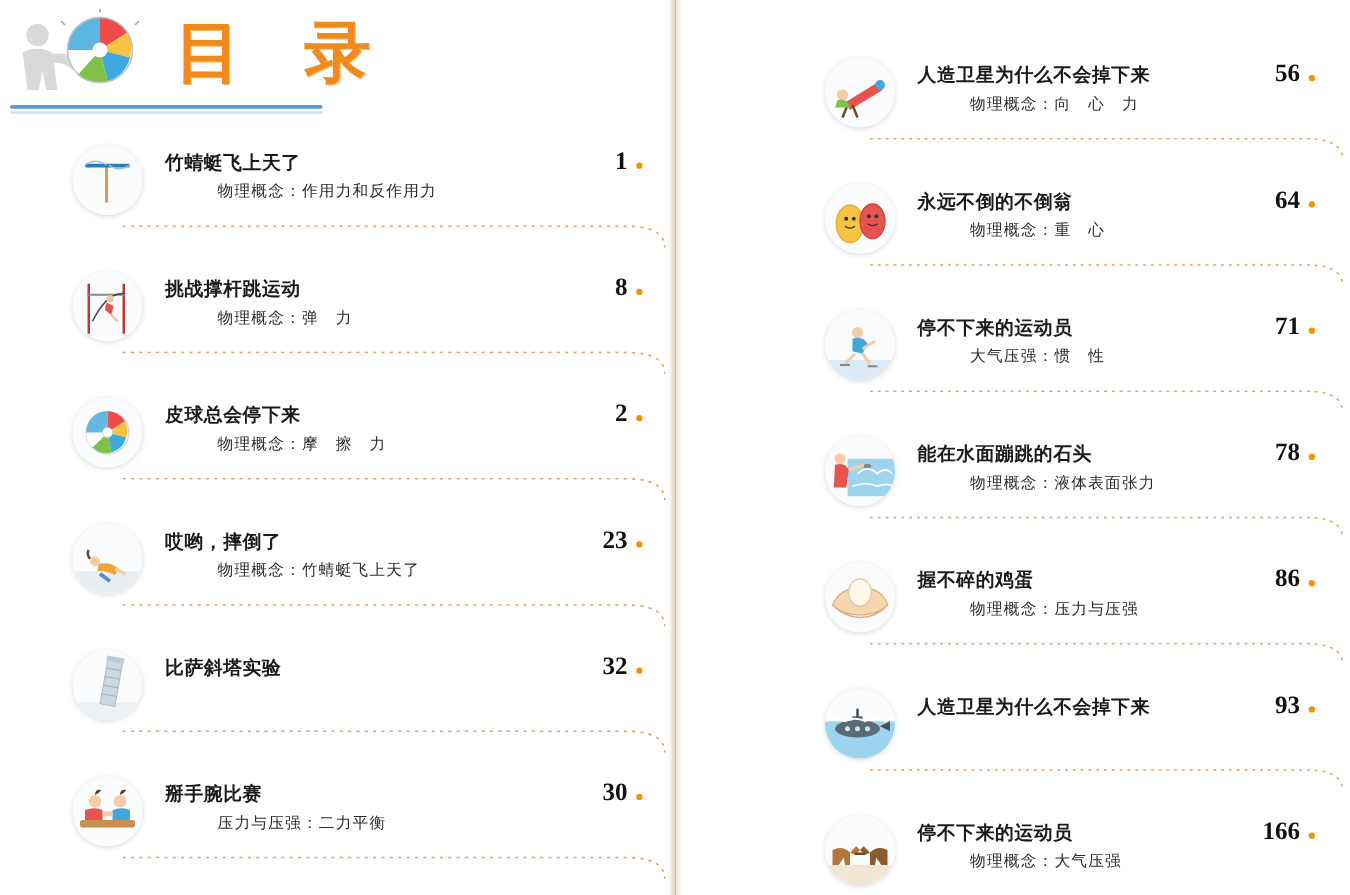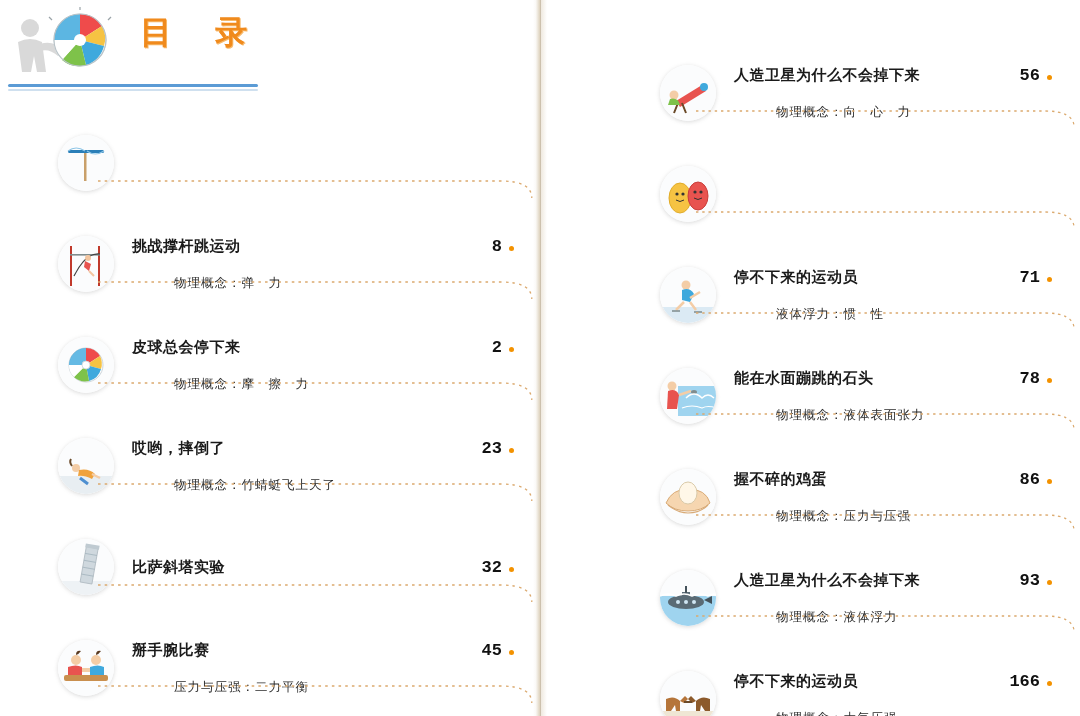--- a/index.html
+++ b/index.html
@@ -59,21 +59,21 @@
   }
   .title-block {
     position: absolute;
     left: 140px;
     top: 16px;
     width: 200px;
     height: 70px;
   }
   .mulu {
     font-family: "DejaVu Sans", sans-serif;
-    font-size: 32px;
+    font-size: 53px;
     font-weight: bold;
     color: #f08a1c;
     letter-spacing: 16px;
     line-height: 1;
     text-shadow: 1px 1px 0 #f7b96b;
   }
   .title-rule {
     position: absolute;
     left: 8px;
     top: 84px;
@@ -97,21 +97,21 @@
   }
   .page-right .toc {
     padding-left: 120px;
     padding-right: 28px;
     padding-top: 0;
   }
   .entry {
     position: relative;
     height: 101px;
     display: flex;
-    align-items: center;
+    align-items: flex-start;
   }
   .thumb {
     position: relative;
     flex: 0 0 56px;
     width: 56px;
     height: 56px;
     margin-top: 8px;
     border-radius: 50%;
     background: #ffffff;
     box-shadow: 0 1px 4px rgba(120,120,120,0.28);
@@ -132,36 +132,36 @@
     font-size: 15px;
     font-weight: bold;
     color: #1a1a1a;
     letter-spacing: 0.5px;
     white-space: nowrap;
   }
   .dots {
     flex: 1 1 auto;
   }
   .pageno {
-    font-family: Liberation Mono, monospace;
-    font-size: 17px;
+    font-family: Liberation Serif, serif;
+    font-size: 20px;
     font-weight: bold;
     color: #111111;
     white-space: nowrap;
   }
   .pagedot {
     display: inline-block;
     width: 5px; height: 5px;
     border-radius: 50%;
     background: #f39200;
     margin-left: 7px;
     vertical-align: 3px;
   }
   .concept {
-    margin-top: 19px;
+    margin-top: 4px;
     margin-left: 42px;
     font-family: "Liberation Serif", serif;
     font-size: 12.5px;
     color: #2b2b2b;
     letter-spacing: 1px;
     white-space: nowrap;
   }
   
   .sep {
     position: absolute;
@@ -233,20 +233,27 @@
         <div class="thumb">
           <svg class="ill" viewBox="0 0 56 56">
             <rect x="0" y="0" width="56" height="56" fill="#fbfcfd"></rect>
             <rect x="26" y="16" width="2.5" height="30" fill="#c9a06a"></rect>
             <rect x="10" y="15" width="36" height="3" rx="1.5" fill="#2b7fb8"></rect>
             <path d="M10 16 q8 -6 17 0" stroke="#8ec5e6" stroke-width="1.2" fill="none"></path>
             <path d="M29 16 q8 6 17 0" stroke="#8ec5e6" stroke-width="1.2" fill="none"></path>
           </svg>
         </div>
         <div class="entry-body">
+          <div class="row-top">
+            <span class="chapter-title">竹蜻蜓飞上天了</span>
+            <span class="dots"></span>
+            <span class="pageno">1</span>
+            <span class="pagedot"></span>
+          </div>
+          <div class="concept">物理概念：作用力和反作用力</div>
         </div>
         <div class="sep">
           <svg width="100%" height="24" viewBox="0 0 430 24" preserveAspectRatio="none">
             <path d="M0 6 H392 q30 0 30 17" stroke="#dba96e" stroke-width="1.3" fill="none" stroke-dasharray="2.5 4"></path>
           </svg>
         </div>
       </div>
 
       <div class="entry">
         <div class="thumb">
@@ -378,21 +385,21 @@
             <path d="M10 27 q8 -3 14 0 l0 8 l-14 0z" fill="#e8534f"></path>
             <path d="M32 27 q8 -3 14 0 l0 8 l-14 0z" fill="#3fa9dd"></path>
             <rect x="6" y="35" width="44" height="6" rx="2" fill="#c98f4e"></rect>
             <path d="M24 30 l8 0" stroke="#f4cda6" stroke-width="4"></path>
           </svg>
         </div>
         <div class="entry-body">
           <div class="row-top">
             <span class="chapter-title">掰手腕比赛</span>
             <span class="dots"></span>
-            <span class="pageno">45</span>
+            <span class="pageno">30</span>
             <span class="pagedot"></span>
           </div>
           <div class="concept">压力与压强：二力平衡</div>
         </div>
         <div class="sep">
           <svg width="100%" height="24" viewBox="0 0 430 24" preserveAspectRatio="none">
             <path d="M0 6 H392 q30 0 30 17" stroke="#dba96e" stroke-width="1.3" fill="none" stroke-dasharray="2.5 4"></path>
           </svg>
         </div>
       </div>
@@ -447,20 +454,29 @@
             <ellipse cx="20" cy="32" rx="11" ry="15" fill="#f6c343" stroke="#e0ab28" stroke-width="1"></ellipse>
             <ellipse cx="38" cy="30" rx="10" ry="14" fill="#e8534f" stroke="#c93f3b" stroke-width="1"></ellipse>
             <circle cx="17" cy="28" r="1.6" fill="#333"></circle>
               <circle cx="23" cy="28" r="1.6" fill="#333"></circle>
             <circle cx="35" cy="26" r="1.6" fill="#333"></circle>
               <circle cx="41" cy="26" r="1.6" fill="#333"></circle>
             <path d="M16 34 q4 3 8 0" stroke="#333" stroke-width="1" fill="none"></path>
             <path d="M34 32 q4 3 8 0" stroke="#333" stroke-width="1" fill="none"></path>
           </svg>
         </div>
+        <div class="entry-body">
+          <div class="row-top">
+            <span class="chapter-title">永远不倒的不倒翁</span>
+            <span class="dots"></span>
+            <span class="pageno">64</span>
+            <span class="pagedot"></span>
+          </div>
+          <div class="concept">物理概念：重　心</div>
+        </div>
         <div class="sep">
           <svg width="100%" height="24" viewBox="0 0 400 24" preserveAspectRatio="none">
             <path d="M0 6 H364 q30 0 30 17" stroke="#dba96e" stroke-width="1.3" fill="none" stroke-dasharray="2.5 4"></path>
           </svg>
         </div>
       </div>
 
       <div class="entry">
         <div class="thumb">
           <svg class="ill" viewBox="0 0 56 56">
@@ -474,21 +490,21 @@
             <path d="M12 44 l8 0 M34 45 l8 0" stroke="#7f8c8d" stroke-width="1.6"></path>
           </svg>
         </div>
         <div class="entry-body">
           <div class="row-top">
             <span class="chapter-title">停不下来的运动员</span>
             <span class="dots"></span>
             <span class="pageno">71</span>
             <span class="pagedot"></span>
           </div>
-          <div class="concept">液体浮力：惯　性</div>
+          <div class="concept">大气压强：惯　性</div>
         </div>
         <div class="sep">
           <svg width="100%" height="24" viewBox="0 0 400 24" preserveAspectRatio="none">
             <path d="M0 6 H364 q30 0 30 17" stroke="#dba96e" stroke-width="1.3" fill="none" stroke-dasharray="2.5 4"></path>
           </svg>
         </div>
       </div>
 
       <div class="entry">
         <div class="thumb">
@@ -561,21 +577,20 @@
             <path d="M0 26 q8 -4 16 0 q8 -4 16 0 q8 -4 16 0 q8 -4 8 0" stroke="#ffffff" stroke-width="1.4" fill="none"></path>
           </svg>
         </div>
         <div class="entry-body">
           <div class="row-top">
             <span class="chapter-title">人造卫星为什么不会掉下来</span>
             <span class="dots"></span>
             <span class="pageno">93</span>
             <span class="pagedot"></span>
           </div>
-          <div class="concept">物理概念：液体浮力</div>
         </div>
         <div class="sep">
           <svg width="100%" height="24" viewBox="0 0 400 24" preserveAspectRatio="none">
             <path d="M0 6 H364 q30 0 30 17" stroke="#dba96e" stroke-width="1.3" fill="none" stroke-dasharray="2.5 4"></path>
           </svg>
         </div>
       </div>
 
       <div class="entry">
         <div class="thumb">

